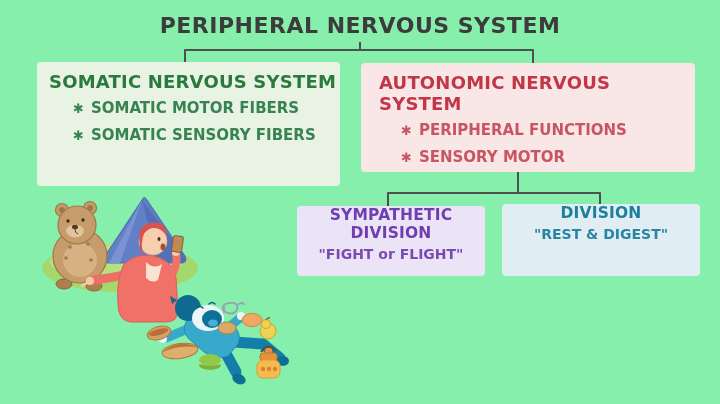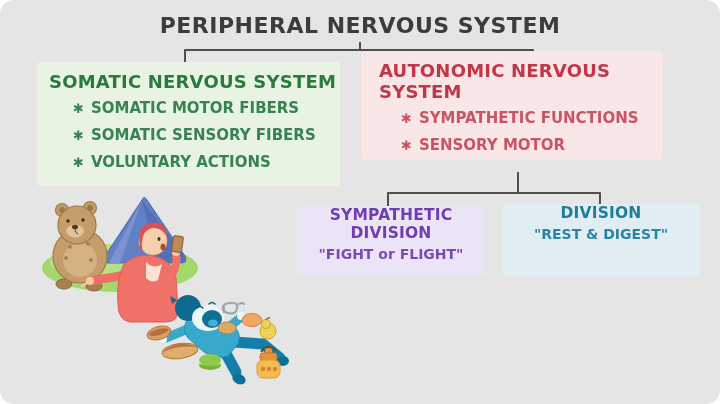--- a/index.html
+++ b/index.html
@@ -1,27 +1,27 @@
 <!DOCTYPE html>
 <html><head>
 <meta charset="utf-8">
 <style>
   html,body{margin:0;padding:0;background:#ffffff;}
   .stage{
-    position:relative;width:720px;height:404px;background:#e5e5e5;overflow:hidden;
-    font-family:"DejaVu Sans",sans-serif;font-weight:bold;border-radius:14px;
+    position:relative;width:720px;height:404px;background:#86efac;overflow:hidden;
+    font-family:"DejaVu Sans",sans-serif;font-weight:bold;
   }
   .title{
     position:absolute;left:0;top:13px;width:720px;text-align:center;
     font-size:22px;color:#3c3c3c;letter-spacing:0.5px;
   }
   .connectors{position:absolute;left:0;top:0;pointer-events:none;}
   .box{position:absolute;border-radius:4px;box-sizing:border-box;}
   .box-somatic{left:37px;top:62px;width:303px;height:124px;background:#e8f3e4;}
-  .box-autonomic{left:361px;top:51px;width:302px;height:109px;background:#f9e6e7;}
+  .box-autonomic{left:361px;top:63px;width:334px;height:109px;background:#f9e6e7;}
   .box-symp{left:297px;top:206px;width:188px;height:70px;background:#ebe4f6;text-align:center;}
   .box-para{left:502px;top:204px;width:198px;height:72px;background:#e0edf2;text-align:center;}
   .box-header{margin:0;padding:9px 0 0 12px;font-size:18px;letter-spacing:0.2px;}
   .box-autonomic .box-header{padding-left:18px;}
   .box-somatic .box-header{color:#2a7a3e;}
   .box-autonomic .box-header{color:#c23648;}
   .box-list{list-style:none;margin:3px 0 0 0;padding:0 0 0 36px;}
   .box-autonomic .box-list{padding-left:40px;}
   .box-item{font-size:15px;line-height:27px;white-space:nowrap;}
   .box-somatic .box-item{color:#388352;}
@@ -50,31 +50,28 @@
 
   <section class="box box-somatic">
     <h2 class="box-header">SOMATIC NERVOUS SYSTEM</h2>
     <ul class="box-list">
       <li class="box-item">
         <span class="bullet">✱</span><span class="item-text">SOMATIC MOTOR FIBERS</span>
       </li>
       <li class="box-item">
         <span class="bullet">✱</span><span class="item-text">SOMATIC SENSORY FIBERS</span>
       </li>
-      <li class="box-item">
-        <span class="bullet">✱</span><span class="item-text">VOLUNTARY ACTIONS</span>
-      </li>
     </ul>
   </section>
 
   <section class="box box-autonomic">
     <h2 class="box-header">AUTONOMIC NERVOUS SYSTEM</h2>
     <ul class="box-list">
       <li class="box-item">
-        <span class="bullet">✱</span><span class="item-text">SYMPATHETIC FUNCTIONS</span>
+        <span class="bullet">✱</span><span class="item-text">PERIPHERAL FUNCTIONS</span>
       </li>
       <li class="box-item">
         <span class="bullet">✱</span><span class="item-text">SENSORY MOTOR</span>
       </li>
     </ul>
   </section>
 
   <section class="box box-symp">
     <div class="div-header">
       <span class="hline">SYMPATHETIC</span>

